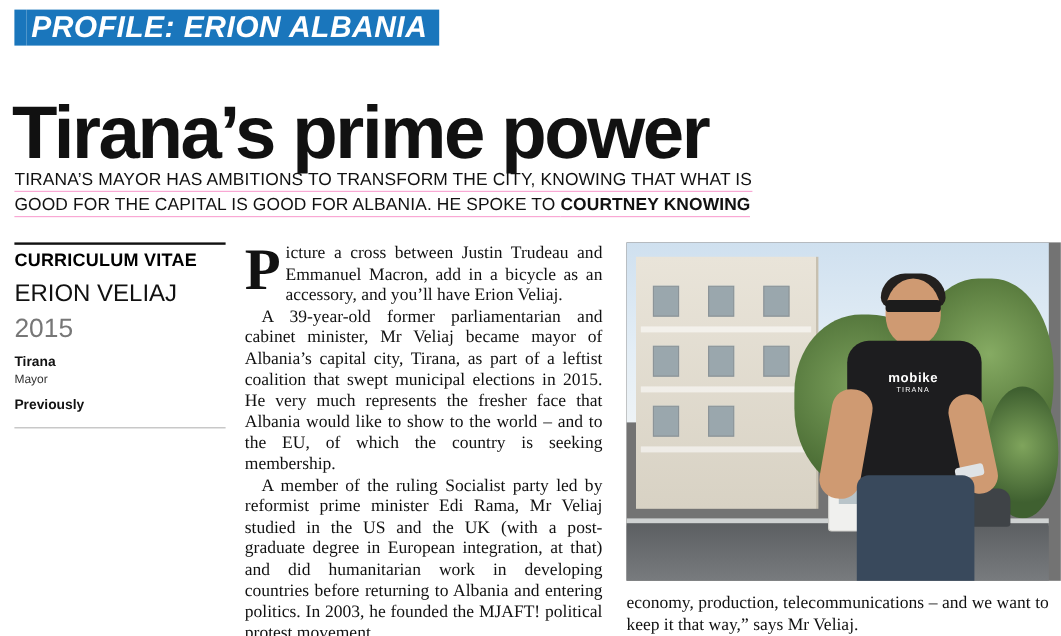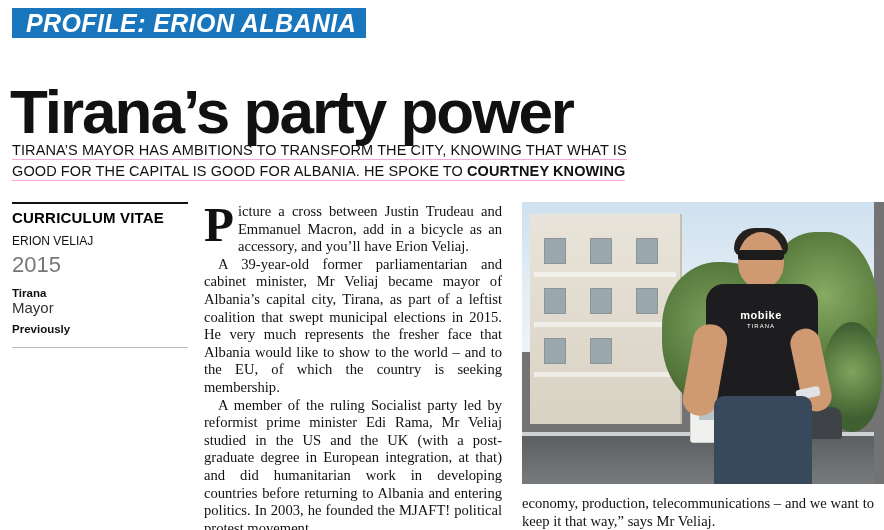--- a/index.html
+++ b/index.html
@@ -93,38 +93,38 @@
     margin-bottom: 5px;
   }
   .cv-title {
     color: #000000;
     font-weight: bold;
     font-size: 15px;
     letter-spacing: 0.2px;
     margin-bottom: 8px;
   }
   .cv-name {
-    font-size: 12px;
+    font-size: 20px;
     color: #111111;
     margin-bottom: 2px;
   }
   .cv-year {
     font-size: 22px;
     color: #777777;
     line-height: 30px;
     margin-bottom: 6px;
   }
   .cv-sec-label {
     font-size: 11.5px;
     font-weight: bold;
     color: #111111;
     line-height: 15px;
   }
   .cv-sec-value {
-    font-size: 15px;
+    font-size: 10px;
     color: #333333;
     line-height: 14px;
     margin-bottom: 7px;
   }
   .cv-rule-bottom {
     border-top: 1px solid #bbbbbb;
     margin-top: 10px;
   }
 
   
@@ -281,21 +281,21 @@
 </head>
 <body>
 
 <div class="page">
 
   <div class="kicker-wrap">
     <div class="kicker-bar"></div>
     <div class="kicker">PROFILE: ERION ALBANIA</div>
   </div>
 
-  <h1 class="headline">Tirana’s party power</h1>
+  <h1 class="headline">Tirana’s prime power</h1>
 
   <div class="standfirst">
     <span class="u">TIRANA’S MAYOR HAS AMBITIONS TO TRANSFORM THE CITY, KNOWING THAT WHAT IS</span><br>
     <span class="u">GOOD FOR THE CAPITAL IS GOOD FOR ALBANIA. HE SPOKE TO </span><b class="u">COURTNEY KNOWING</b>
   </div>
 
   <aside class="cv">
     <div class="cv-rule-top"></div>
     <div class="cv-title">CURRICULUM VITAE</div>
     <div class="cv-name">ERION VELIAJ</div>

